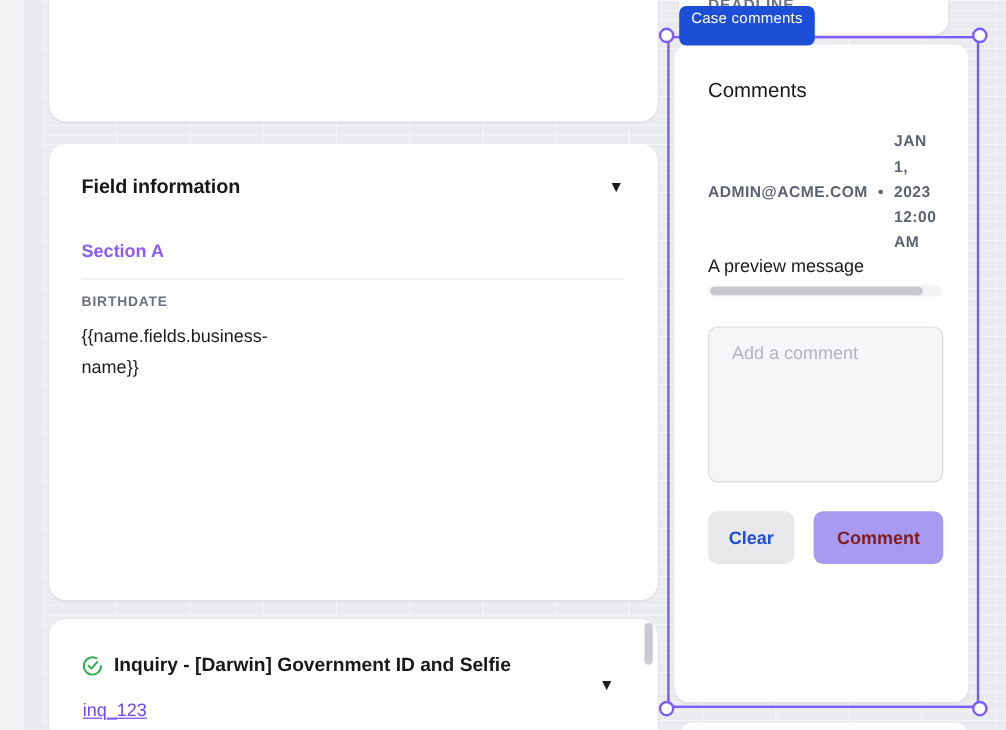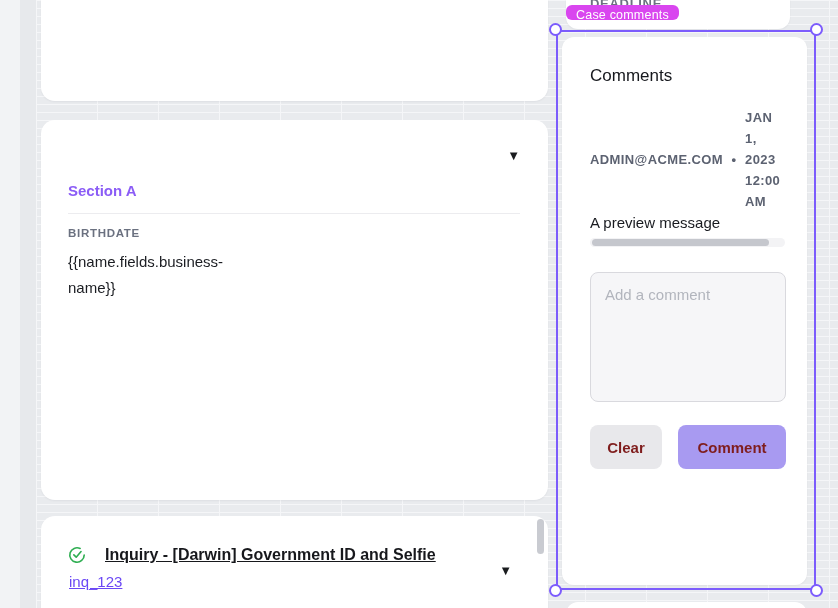--- a/index.html
+++ b/index.html
@@ -45,74 +45,75 @@
   .divider { margin-top:14px; height:1px; background:#ececef; }
   .field-label { margin-top:13px; font-size:11.5px; font-weight:700; color:#6b7180; letter-spacing:.7px; text-transform:uppercase; }
   .field-value { margin-top:10px; width:182px; font-size:15px; line-height:26px; color:#1b1d22; word-break:break-word; }
 
   .clipped-label {
     margin-top:27px; font-size:13px; font-weight:700; color:#6b7180;
     letter-spacing:.7px; text-transform:uppercase;
   }
 
   
-  .inquiry-row { display:flex; align-items:center; gap:19px;text-decoration:underline; }
+  .inquiry-row { display:flex; align-items:center; gap:9px; }
   .inquiry-title { font-size:16px; font-weight:700; color:#17181c; }
   .check-icon { width:18px; height:18px; flex:0 0 18px; }
-  .inquiry-link { display:inline-block; margin-top:9px; margin-left:1px; font-size:15px; color:#6b48f5; text-decoration:underline; cursor:pointer; }
+  .inquiry-link { display:inline-block; margin-top:20px; margin-left:1px; font-size:15px; color:#6b48f5; text-decoration:underline; cursor:pointer; }
   .mini-scrollbar { position:absolute; right:4px; top:3px; width:7px; height:35px; border-radius:4px; background:#c9cbd1; }
 
   
   .comments-title { font-size:17px; font-weight:400; color:#16181d; }
   .byline { margin-top:21px; display:flex; align-items:center; justify-content:space-between; color:#5c6271; font-weight:700; font-size:13px; letter-spacing:.4px; }
   .byline .author { white-space:nowrap; }
   .byline .dot { padding:0 4px; color:#5c6271; }
   .byline .timestamp { width:40px; line-height:21px; }
   .preview-msg { margin-top:2px; font-size:15px; color:#191b20; }
   .hscroll-track { margin-top:7px; height:9px; border-radius:5px; background:#f3f3f5; position:relative; }
   .hscroll-thumb { position:absolute; left:2px; top:1px; width:91%; height:7px; border-radius:4px; background:#c5c7cd; }
   .comment-box {
     margin-top:25px; width:196px; height:130px; resize:none; outline:none;
     background:#f6f6f8; border:1px solid #d9d9de; border-radius:8px;
-    padding:13px 14px; font-family:inherit; font-size:15px; color:#7f1d1d;
+    padding:13px 19px; font-family:inherit; font-size:15px; color:#7f1d1d;
   }
   .comment-box::placeholder { color:#b2b5bd; }
   .btn-row { margin-top:19px; display:flex; justify-content:space-between; width:196px; }
   .btn { border:none; border-radius:8px; font-family:inherit; font-size:15px; font-weight:700; cursor:pointer; }
-  .btn-clear { width:72px; height:44px; background:#e8e8eb; color:#7f1d1d; }
+  .btn-clear { width:72px; height:44px; background:#e8e8eb; color:#1d4ed8; }
   .btn-comment { width:108px; height:44px; background:#a89af1; color:#7f1d1d; }
 
   
   .selection {
     position:absolute; left:556px; top:30px; width:260px; height:560px;
     border:2px solid #7c5cfc; pointer-events:none;
   }
   .handle {
     position:absolute; width:13px; height:13px; border-radius:50%;
     background:#fff; border:2.5px solid #7c5cfc; pointer-events:auto; cursor:nwse-resize;
   }
   .handle.tl { left:-9px; top:-9px; }
   .handle.tr { right:-9px; top:-9px; }
   .handle.bl { left:-9px; bottom:-9px; cursor:nesw-resize; }
   .handle.br { right:-9px; bottom:-9px; }
   .component-badge {
-    position:absolute; left:566px; top:5px; height:15px; line-height:21px;
-    padding:0 10px; border-radius:6px; background:#d946ef; color:#fff;
+    position:absolute; left:566px; top:5px; height:33px; line-height:21px;
+    padding:0 10px; border-radius:6px; background:#1d4ed8; color:#fff;
     font-size:12.5px; letter-spacing:.2px; white-space:nowrap; cursor:pointer;
   }
 </style>
 </head>
 <body>
 
 <div class="canvas"></div>
 <div class="gutter-strip"></div>
 
 <div class="card card-top-left"></div>
 
 <div class="card card-field">
+  <div class="card-title">Field information</div>
   <span class="caret">▼</span>
   <div class="section-label">Section A</div>
   <div class="divider"></div>
   <div class="field-label">BIRTHDATE</div>
   <div class="field-value">{{name.fields.business-name}}</div>
 </div>
 
 <div class="card card-inquiry">
   <div class="inquiry-row">
     <svg class="check-icon" viewBox="0 0 20 20" fill="none">

